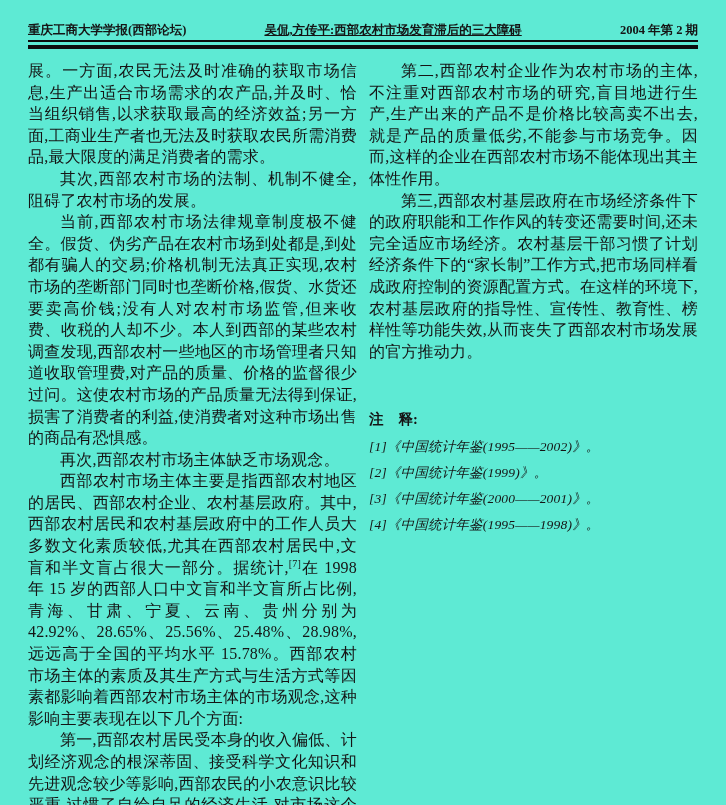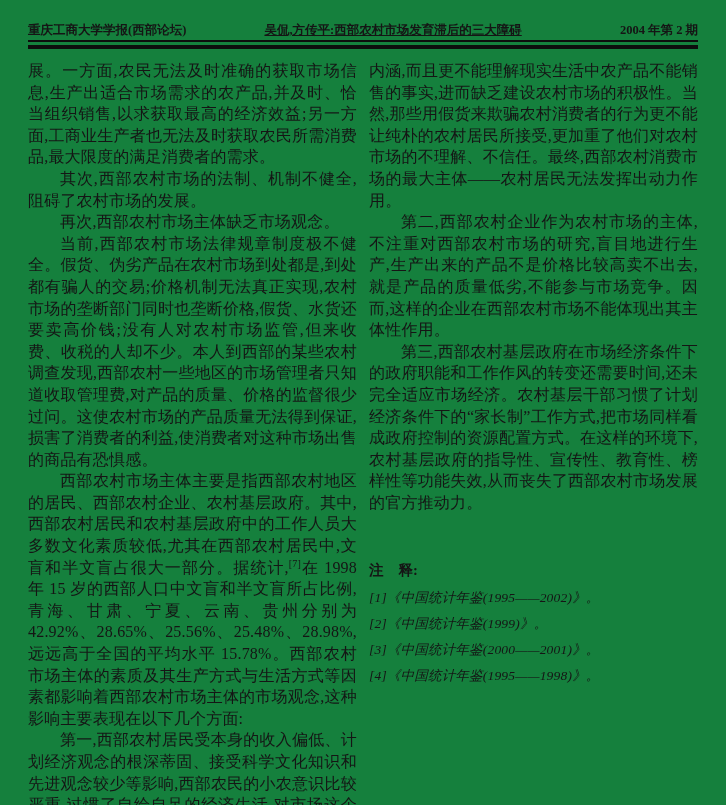--- a/index.html
+++ b/index.html
@@ -4,21 +4,21 @@
 <style>
   html, body {
     margin: 0;
     padding: 0;
     background: #ffffff;
   }
   .page {
     position: relative;
     width: 726px;
     height: 805px;
-    background: #15803d;
+    background: #5eead4;
     color: #151515;
     font-family: "Liberation Serif", "DejaVu Serif", serif;
     overflow: hidden;
     box-sizing: border-box;
   }
   
   .header {
     display: flex;
     justify-content: space-between;
     align-items: flex-end;
@@ -92,28 +92,27 @@
     <span class="running-title">吴侃,方传平:西部农村市场发育滞后的三大障碍</span>
     <span class="issue">2004 年第 2 期</span>
   </div>
   <div class="header-rule"></div>
 
   <div class="columns">
 
     <div class="col">
       <p class="cont">展。一方面,农民无法及时准确的获取市场信息,生产出适合市场需求的农产品,并及时、恰当组织销售,以求获取最高的经济效益;另一方面,工商业生产者也无法及时获取农民所需消费品,最大限度的满足消费者的需求。</p>
       <p>其次,西部农村市场的法制、机制不健全,阻碍了农村市场的发展。</p>
+      <p>当前,西部农村市场法律规章制度极不健全。假货、伪劣产品在农村市场到处都是,到处都有骗人的交易;价格机制无法真正实现,农村市场的垄断部门同时也垄断价格,假货、水货还要卖高价钱;没有人对农村市场监管,但来收费、收税的人却不少。本人到西部的某些农村调查发现,西部农村一些地区的市场管理者只知道收取管理费,对产品的质量、价格的监督很少过问。这使农村市场的产品质量无法得到保证,损害了消费者的利益,使消费者对这种市场出售的商品有恐惧感。</p>
       <p>再次,西部农村市场主体缺乏市场观念。</p>
-      <p>当前,西部农村市场法律规章制度极不健全。假货、伪劣产品在农村市场到处都是,到处都有骗人的交易;价格机制无法真正实现,农村市场的垄断部门同时也垄断价格,假货、水货还要卖高价钱;没有人对农村市场监管,但来收费、收税的人却不少。本人到西部的某些农村调查发现,西部农村一些地区的市场管理者只知道收取管理费,对产品的质量、价格的监督很少过问。这使农村市场的产品质量无法得到保证,损害了消费者的利益,使消费者对这种市场出售的商品有恐惧感。</p>
       <p><span>西部农村市场主体主要是指西部农村地区的居民、西部农村企业、农村基层政府。其中,西部农村居民和农村基层政府中的工作人员大多数文化素质较低,尤其在西部农村居民中,文盲和半文盲占很大一部分。据统计,</span><sup class="cite">[7]</sup><span>在 1998 年 15 岁的西部人口中文盲和半文盲所占比例,青海、甘肃、宁夏、云南、贵州分别为 42.92%、28.65%、25.56%、25.48%、28.98%,远远高于全国的平均水平 15.78%。西部农村市场主体的素质及其生产方式与生活方式等因素都影响着西部农村市场主体的市场观念,这种影响主要表现在以下几个方面:</span></p>
       <p>第一,西部农村居民受本身的收入偏低、计划经济观念的根深蒂固、接受科学文化知识和先进观念较少等影响,西部农民的小农意识比较严重,过惯了自给自足的经济生活,对市场这个新生事物一下还无法接受,不仅不能理解农村市场这个概念的真正</p>
     </div>
 
     <div class="col">
-      <p class="cont">内涵,而且更不能理解现实生活中农产品不能销售的事实,进而缺乏建设农村市场的积极性。当然,那些用假货来欺骗农村消费者的行为更不能让纯朴的农村居民所接受,更加重了他们对农村市场的不理解、不信任。最终,西部农村消费市场的最大主体——农村居民无法发挥出动力作用。</p>
       <p>第二,西部农村企业作为农村市场的主体,不注重对西部农村市场的研究,盲目地进行生产,生产出来的产品不是价格比较高卖不出去,就是产品的质量低劣,不能参与市场竞争。因而,这样的企业在西部农村市场不能体现出其主体性作用。</p>
       <p>第三,西部农村基层政府在市场经济条件下的政府职能和工作作风的转变还需要时间,还未完全适应市场经济。农村基层干部习惯了计划经济条件下的“家长制”工作方式,把市场同样看成政府控制的资源配置方式。在这样的环境下,农村基层政府的指导性、宣传性、教育性、榜样性等功能失效,从而丧失了西部农村市场发展的官方推动力。</p>
 
       <div class="notes">
         <div class="notes-heading">注　释:</div>
         <div class="note-item">[1]《中国统计年鉴(1995——2002)》。</div>
         <div class="note-item">[2]《中国统计年鉴(1999)》。</div>
         <div class="note-item">[3]《中国统计年鉴(2000——2001)》。</div>
         <div class="note-item">[4]《中国统计年鉴(1995——1998)》。</div>
 

